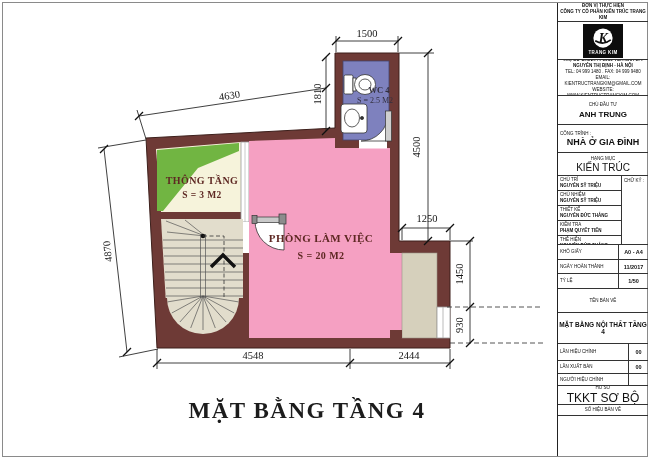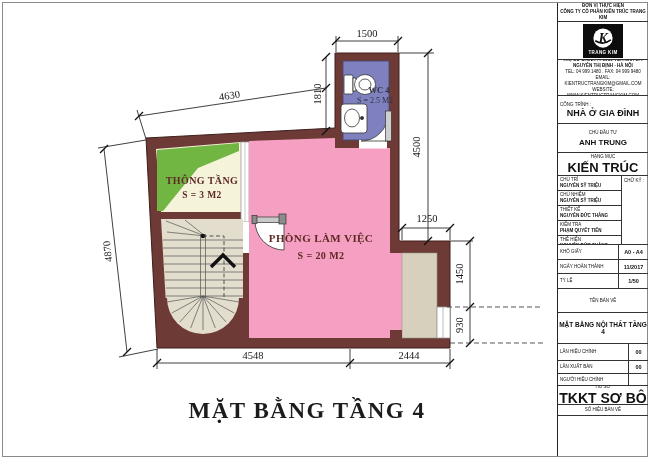--- a/index.html
+++ b/index.html
@@ -231,33 +231,33 @@
     </div>
 
     <div class="tb" style="height:36px">
       <div class="t45 bold">TRỤ SỞ CHÍNH : P1610 TÒA NHÀ 17T</div>
       <div class="t45 bold">NGUYỄN THỊ ĐỊNH - HÀ NỘI</div>
       <div class="t45">TEL: 04 999 1480 . FAX: 04 999 9480</div>
       <div class="t45">EMAIL: KIENTRUCTRANGKIM@GMAIL.COM</div>
       <div class="t45">WEBSITE: WWW.KIENTRUCTRANGKIM.COM</div>
     </div>
 
+    <div class="tb" style="height:29px">
+      <div class="t45">CHỦ ĐẦU TƯ</div>
+      <div style="font-size:8px;font-weight:bold;margin-top:2px">ANH TRUNG</div>
+    </div>
+
     <div class="tb" style="height:28px">
       <div class="t45" style="align-self:flex-start;padding-left:2px">CÔNG TRÌNH :</div>
       <div style="font-size:9px;font-weight:bold">NHÀ Ở GIA ĐÌNH</div>
     </div>
 
-    <div class="tb" style="height:29px">
-      <div class="t45">CHỦ ĐẦU TƯ</div>
-      <div style="font-size:8px;font-weight:bold;margin-top:2px">ANH TRUNG</div>
-    </div>
-
     <div class="tb" style="height:23px">
       <div class="t45">HẠNG MỤC</div>
-      <div style="font-size:13px;font-weight:bold">KIẾN TRÚC</div>
+      <div style="font-size:10px;font-weight:normal">KIẾN TRÚC</div>
     </div>
 
 
     <div class="tb" style="height:69px;padding:0">
       <div style="display:flex;width:100%;height:100%">
         <div style="flex:1;display:flex;flex-direction:column">
           <div class="prow cell-l">
             <span class="t45">CHỦ TRÌ</span>
             <span class="t45 bold">NGUYỄN SỸ TRIỆU</span>
           </div>
@@ -335,21 +335,21 @@
       <div class="row2" style="flex:1">
         <div class="cell-l">
             <span class="t45">NGƯỜI HIỆU CHỈNH</span>
           </div>
         <div class="cell-v" style="width:20px"></div>
       </div>
     </div>
 
     <div class="tb" style="height:19px">
       <div class="t45">HỒ SƠ</div>
-      <div style="font-size:14px;font-weight:bold">TKKT SƠ BỘ</div>
+      <div style="font-size:12px;font-weight:normal">TKKT SƠ BỘ</div>
     </div>
 
     <div class="tb" style="height:11px">
       <div class="t45">SỐ HIỆU BẢN VẼ</div>
     </div>
 
     <div class="tb" style="flex:1;border-bottom:none"></div>
   </div>
 </div>
 

